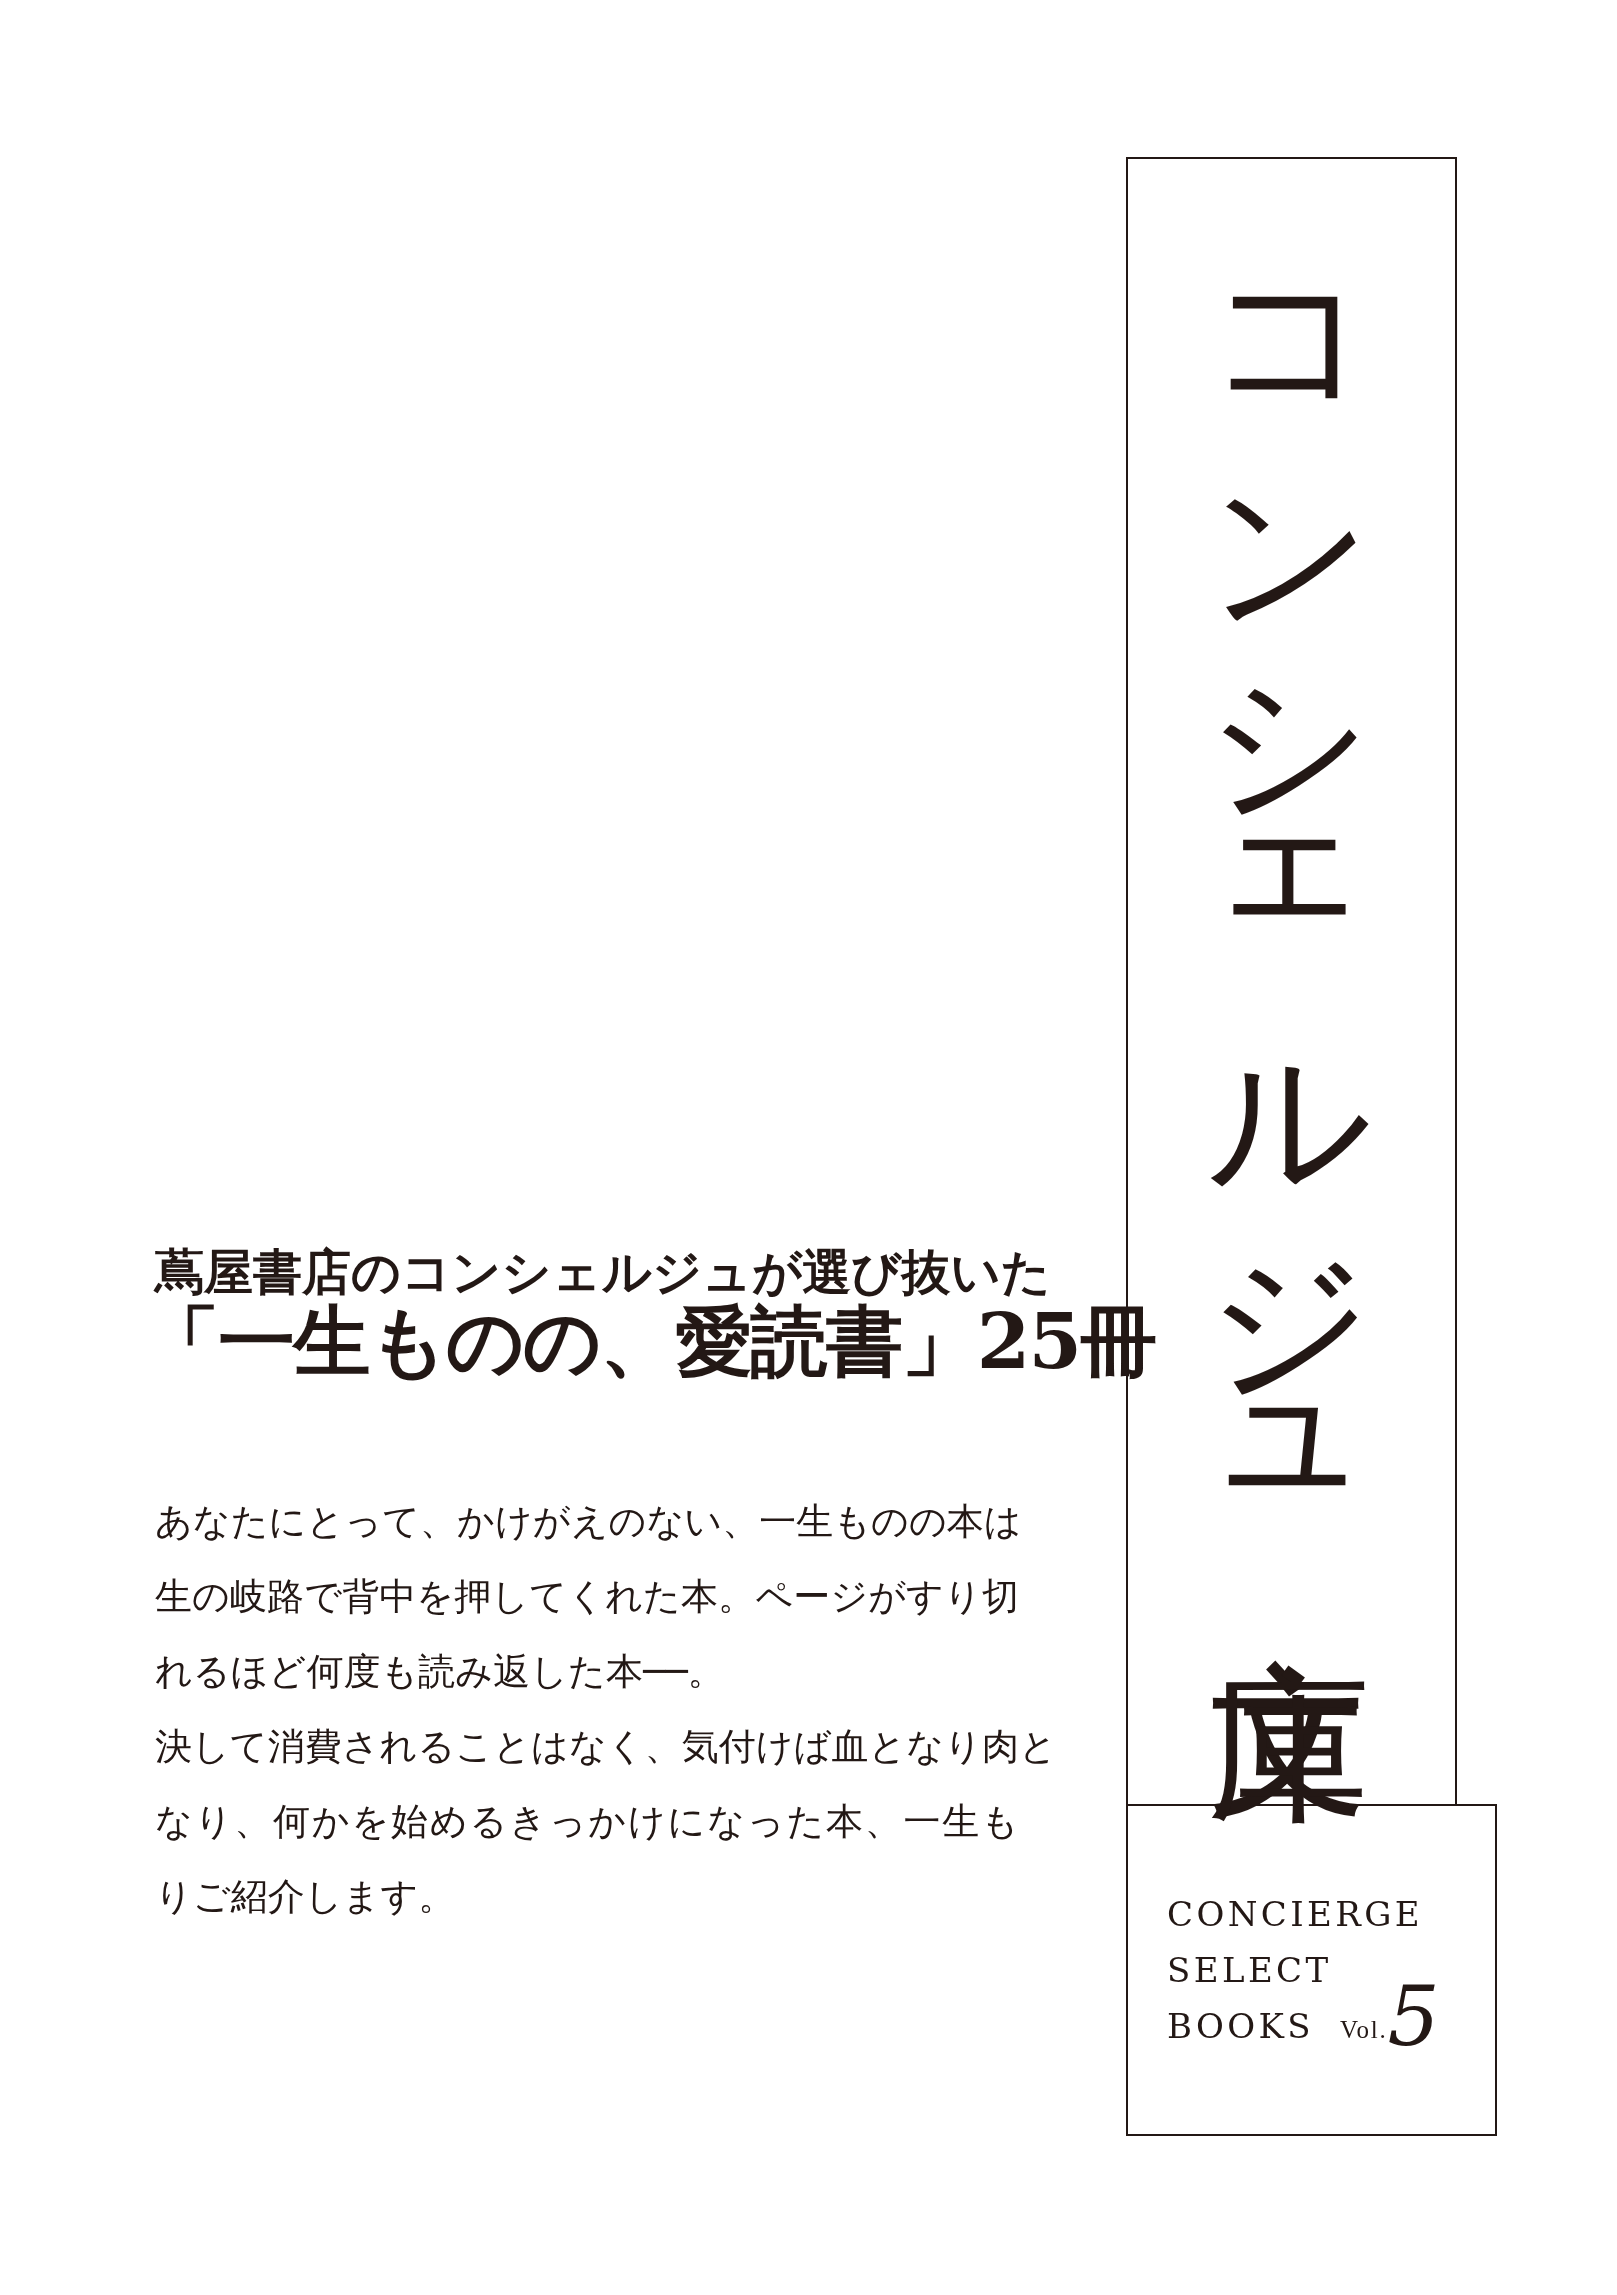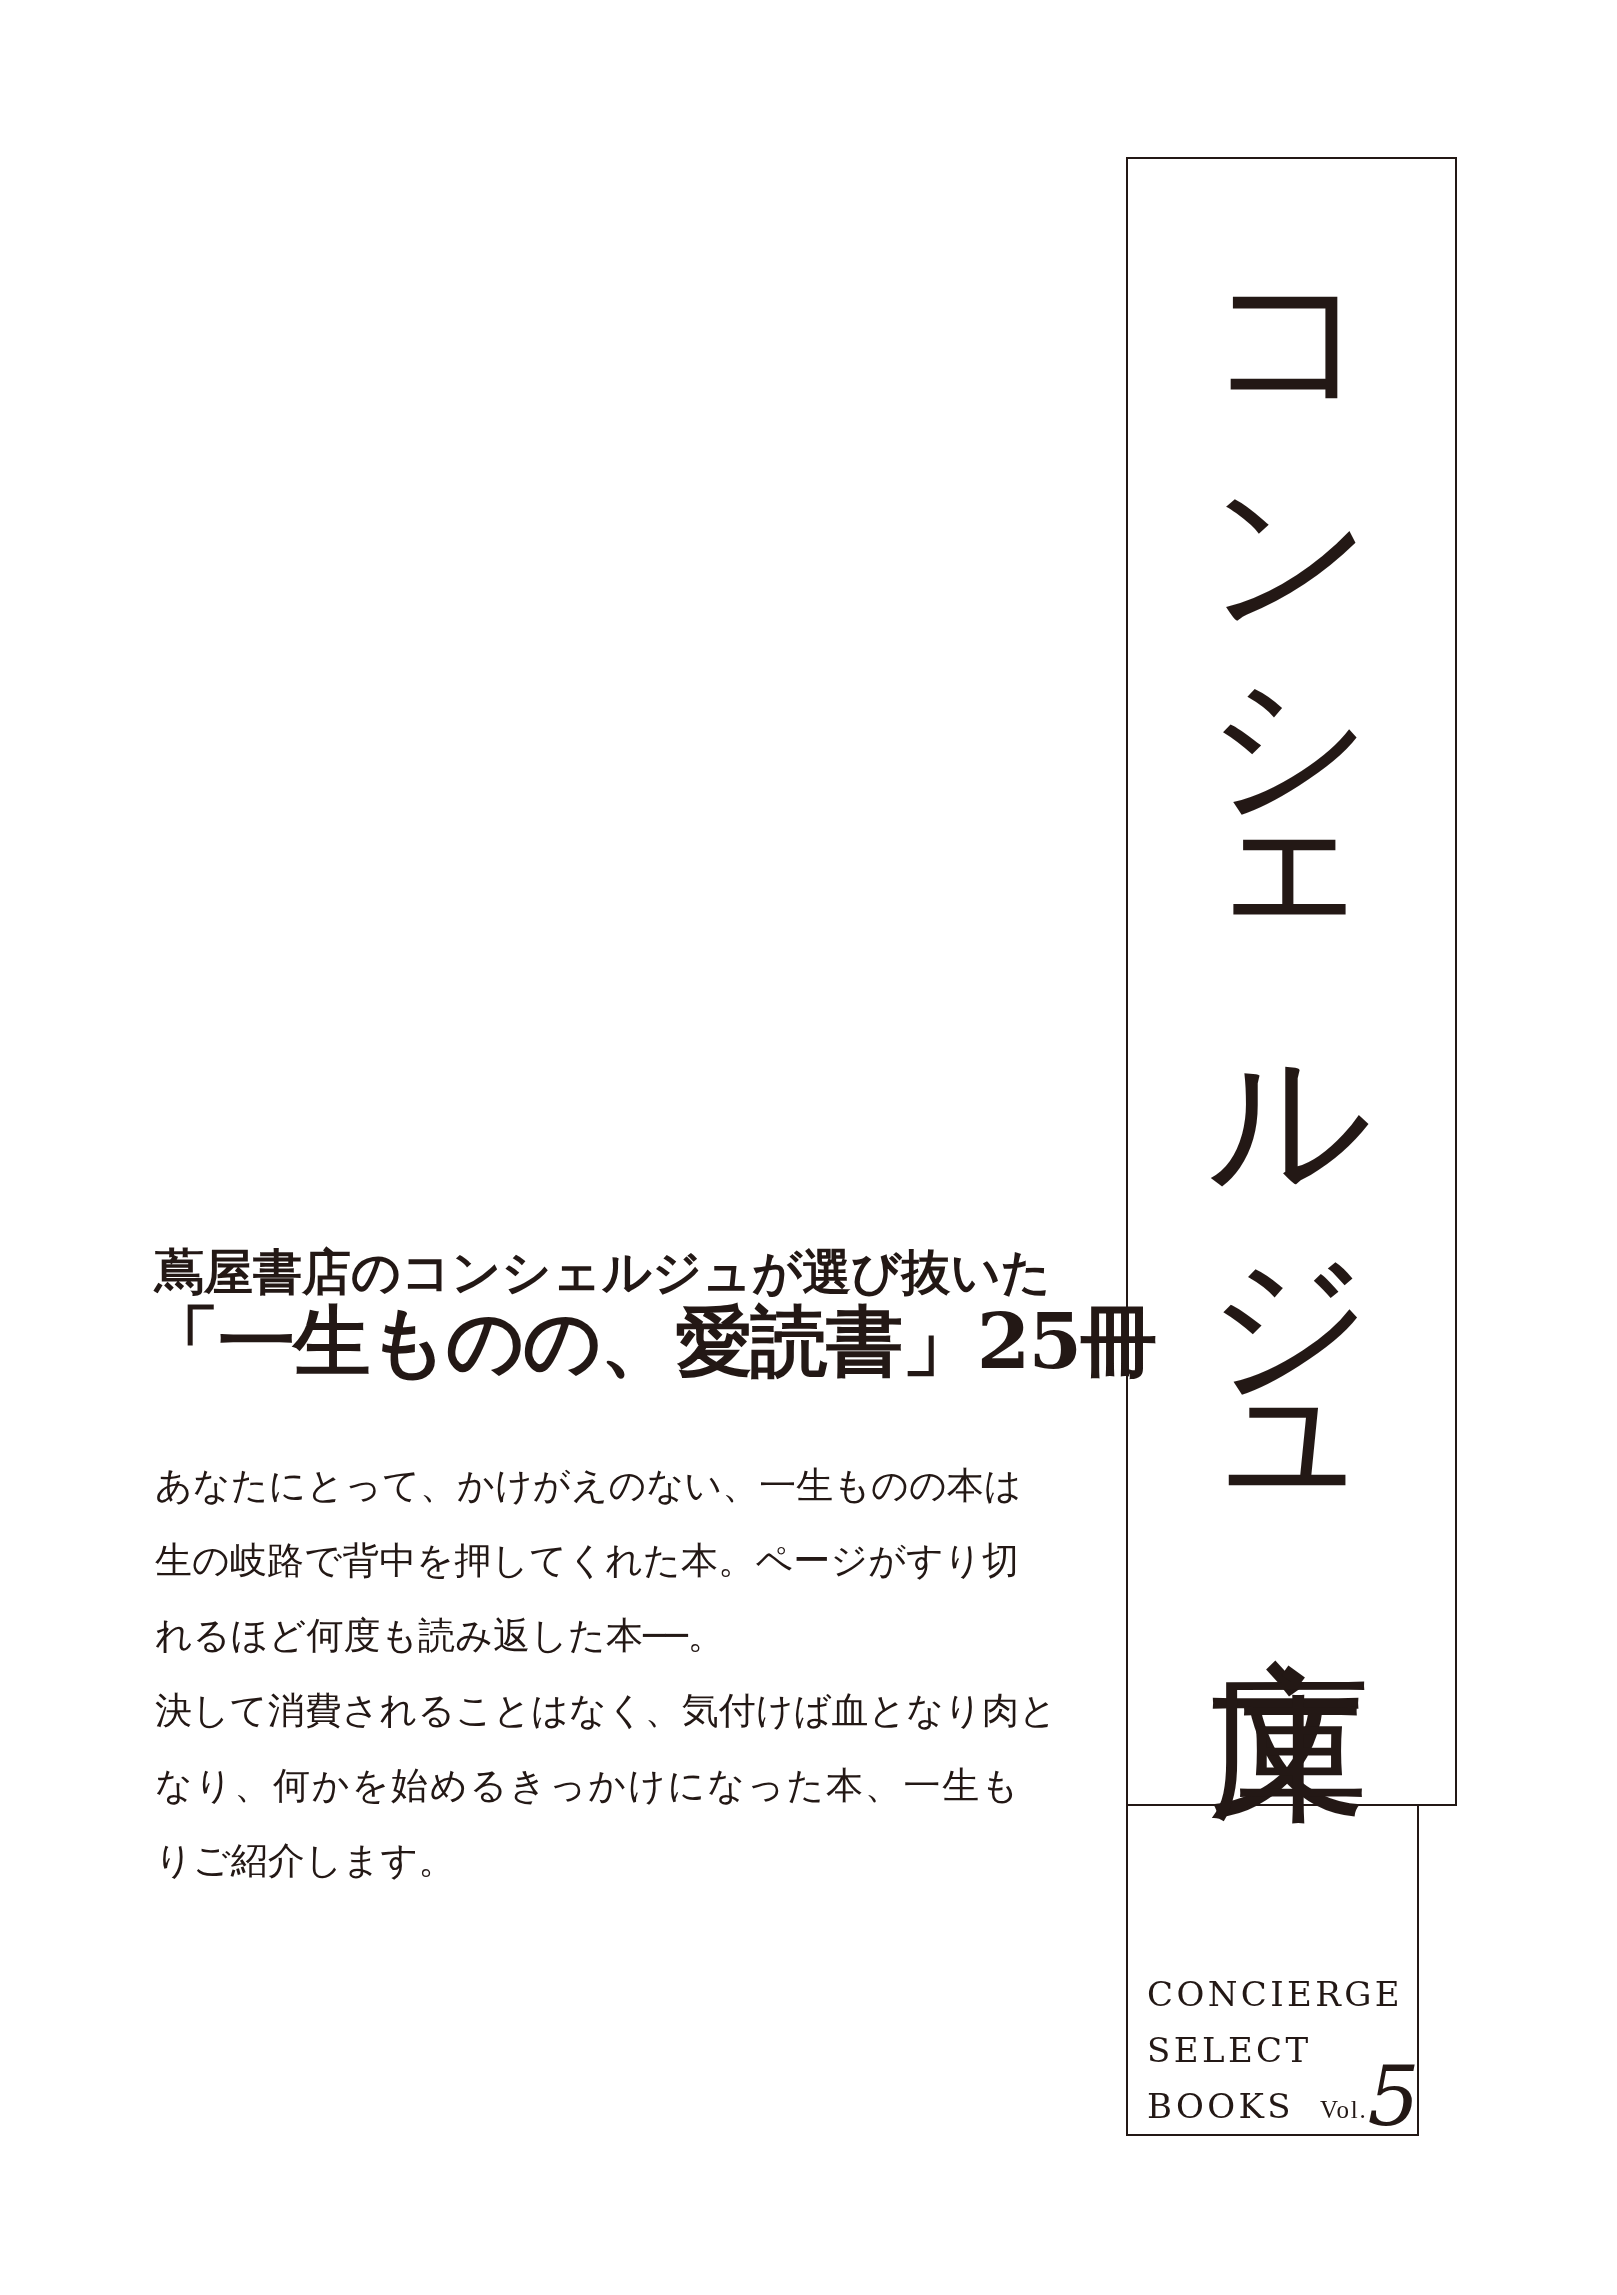--- a/index.html
+++ b/index.html
@@ -30,21 +30,21 @@
     left: 143px; top: 1289px;
     width: 893px; height: 105px;
     font-size: 77px; line-height: 105px;
     font-weight: bold;
     letter-spacing: -1.7px;
     text-align: justify; text-align-last: justify;
     white-space: nowrap;
   }
   .body-text {
     position: absolute;
-    left: 155px; top: 1448px;
+    left: 155px; top: 1484px;
     width: 864px;
   }
   .bline {
     font-size: 37px;
     line-height: 75px;
     height: 75px;
     white-space: nowrap;
   }
   .bline.fill {
     text-align: justify;
@@ -64,26 +64,26 @@
     transform: translateX(-50%);
     writing-mode: vertical-rl;
     font-size: 163px;
     line-height: 1;
     letter-spacing: 2.6px;
     white-space: nowrap;
   }
   .vol-box {
     position: absolute;
     left: 1126px; top: 1804px;
-    width: 293px; height: 332px;
+    width: 371px; height: 332px;
     border: 2.6px solid var(--ink);
-    padding-left: 19px;
+    padding-left: 39px;
     display: flex;
     flex-direction: column;
-    justify-content: flex-end;
+    justify-content: center;
   }
   .vol-line {
     height: 56px;
     line-height: 56px;
     font-size: 34px;
     letter-spacing: 3.4px;
     white-space: nowrap;
   }
   .vol-line3 { overflow: visible; }
   .vol-small {

